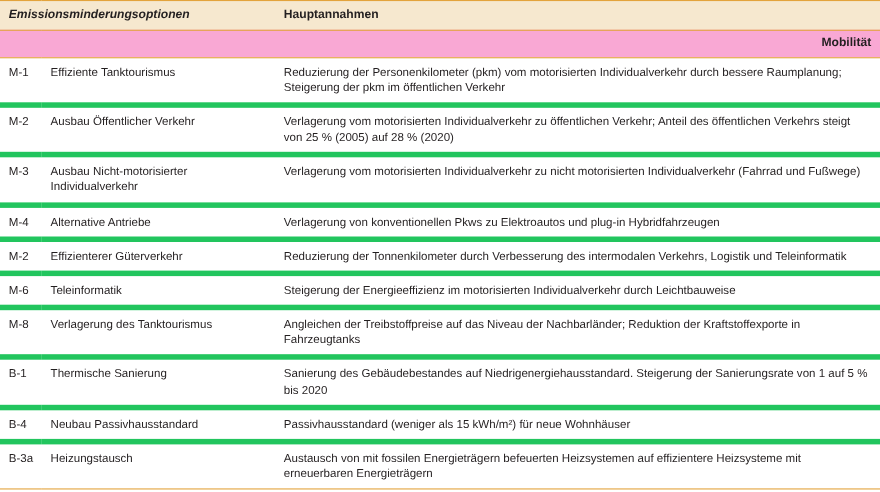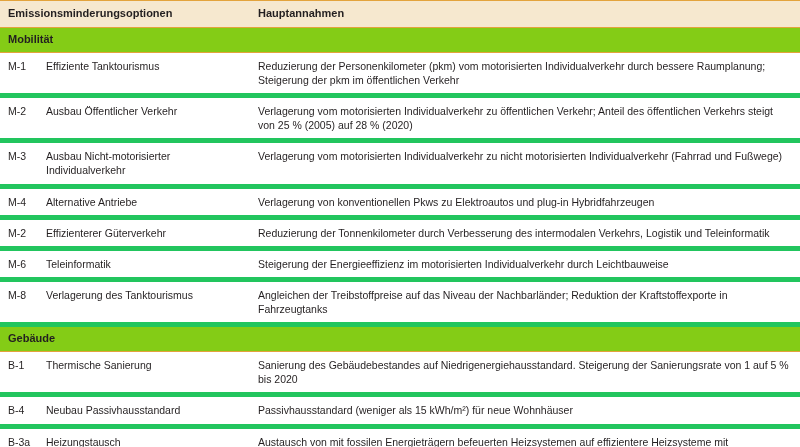--- a/index.html
+++ b/index.html
@@ -34,30 +34,31 @@
     text-align: left;
     font-weight: bold;
     font-size: 11px;
     color: #231f20;
     padding: 6px 8px 6px 8px;
     border-top: 1.4px solid #e3a33c;
     border-bottom: 1.4px solid #e3a33c;
     vertical-align: middle;
     line-height: 1.25;
   }
-  thead th.th-left { padding-left: 8px; }
+  thead th.th-left { padding-left: 8px; font-style: italic; }
 
   tr.section-row td {
-    background: #84cc16;
+    background: #f9a8d4;
     font-weight: bold;
     font-size: 11px;
     padding: 5px 8px 5px 8px;
     border-bottom: 1px solid #e3a33c;
     border-top: 1px solid #e3a33c;
     line-height: 1.25;
+    text-align: right;
   }
 
   tbody td {
     vertical-align: top;
     padding: 6px 8px 6px 8px;
     border-bottom: 5px solid #22c55e;
     line-height: 1.35;
   }
   tbody tr.data-row td.cell-code {
     white-space: nowrap;
@@ -118,23 +119,20 @@
         <tr class="data-row">
           <td class="cell-code"><span>M-6</span></td>
           <td class="cell-name">Teleinformatik</td>
           <td class="cell-desc">Steigerung der Energieeffizienz im motorisierten Individualverkehr durch Leichtbauweise</td>
         </tr>
         <tr class="data-row">
           <td class="cell-code"><span>M-8</span></td>
           <td class="cell-name">Verlagerung des Tanktourismus</td>
           <td class="cell-desc">Angleichen der Treibstoffpreise auf das Niveau der Nachbarländer; Reduktion der Kraftstoffexporte in Fahrzeugtanks</td>
         </tr>
-        <tr class="section-row">
-          <td colspan="3">Gebäude</td>
-        </tr>
         <tr class="data-row">
           <td class="cell-code"><span>B-1</span></td>
           <td class="cell-name">Thermische Sanierung</td>
           <td class="cell-desc">Sanierung des Gebäudebestandes auf Niedrigenergiehausstandard. Steigerung der Sanierungsrate von 1 auf 5 % bis 2020</td>
         </tr>
         <tr class="data-row">
           <td class="cell-code"><span>B-4</span></td>
           <td class="cell-name">Neubau Passivhausstandard</td>
           <td class="cell-desc">Passivhausstandard (weniger als 15 kWh/m²) für neue Wohnhäuser</td>
         </tr>

